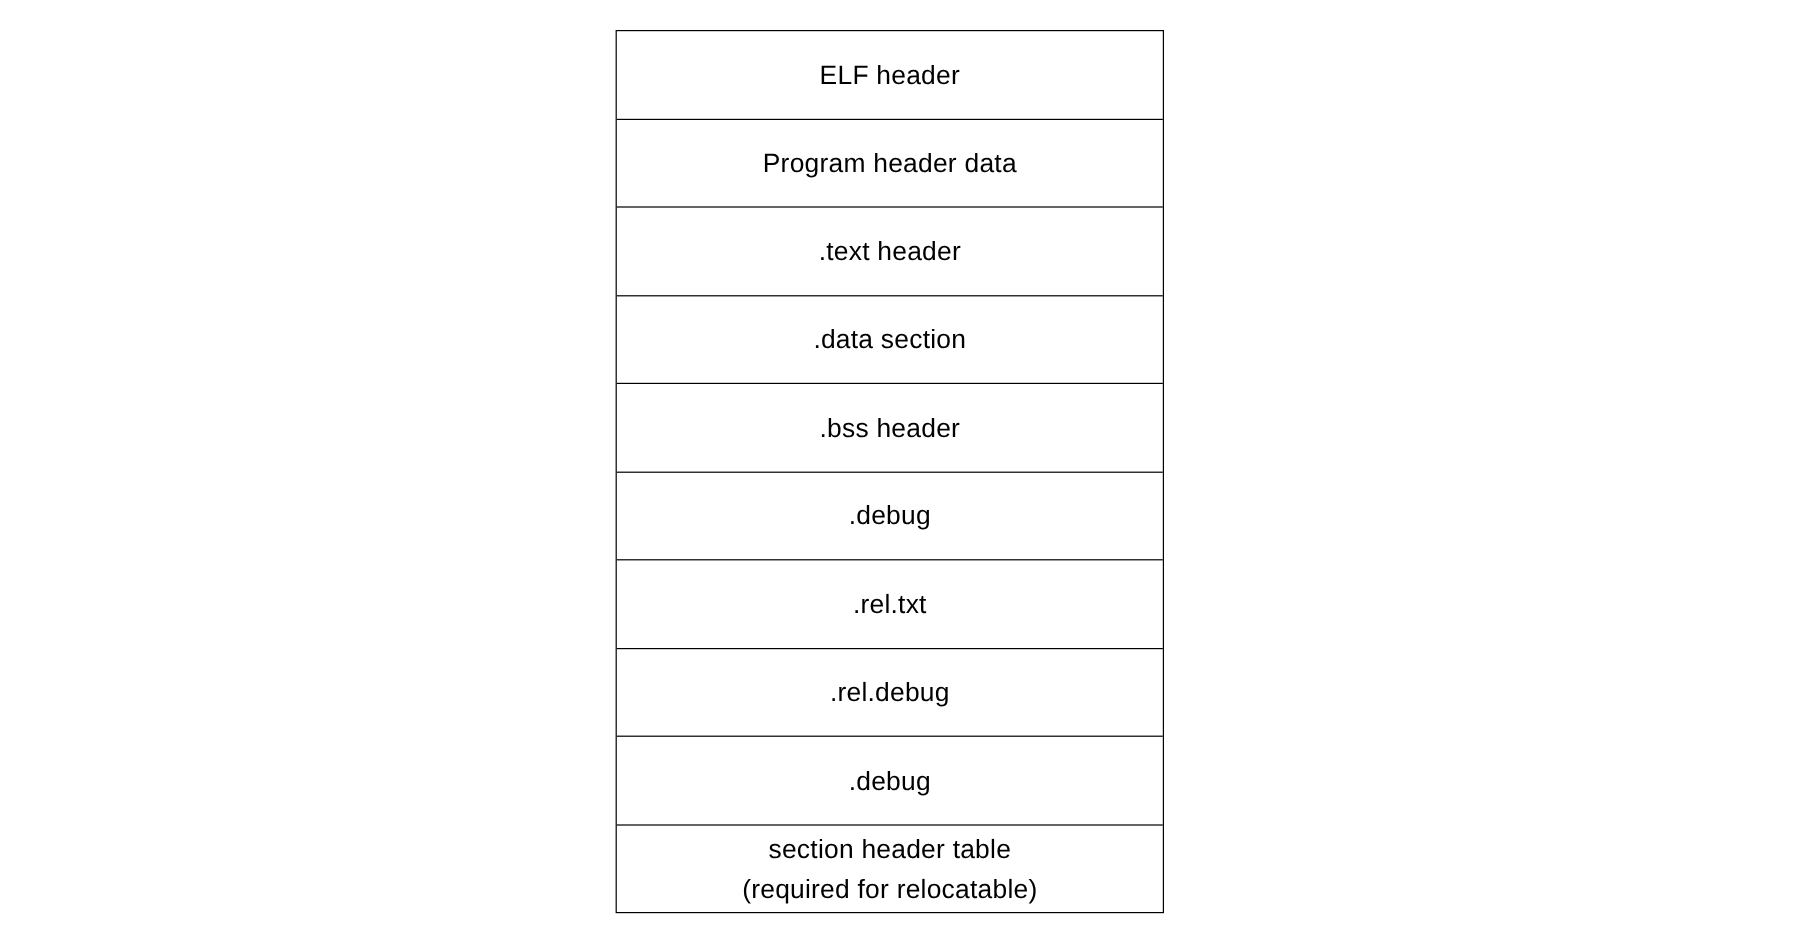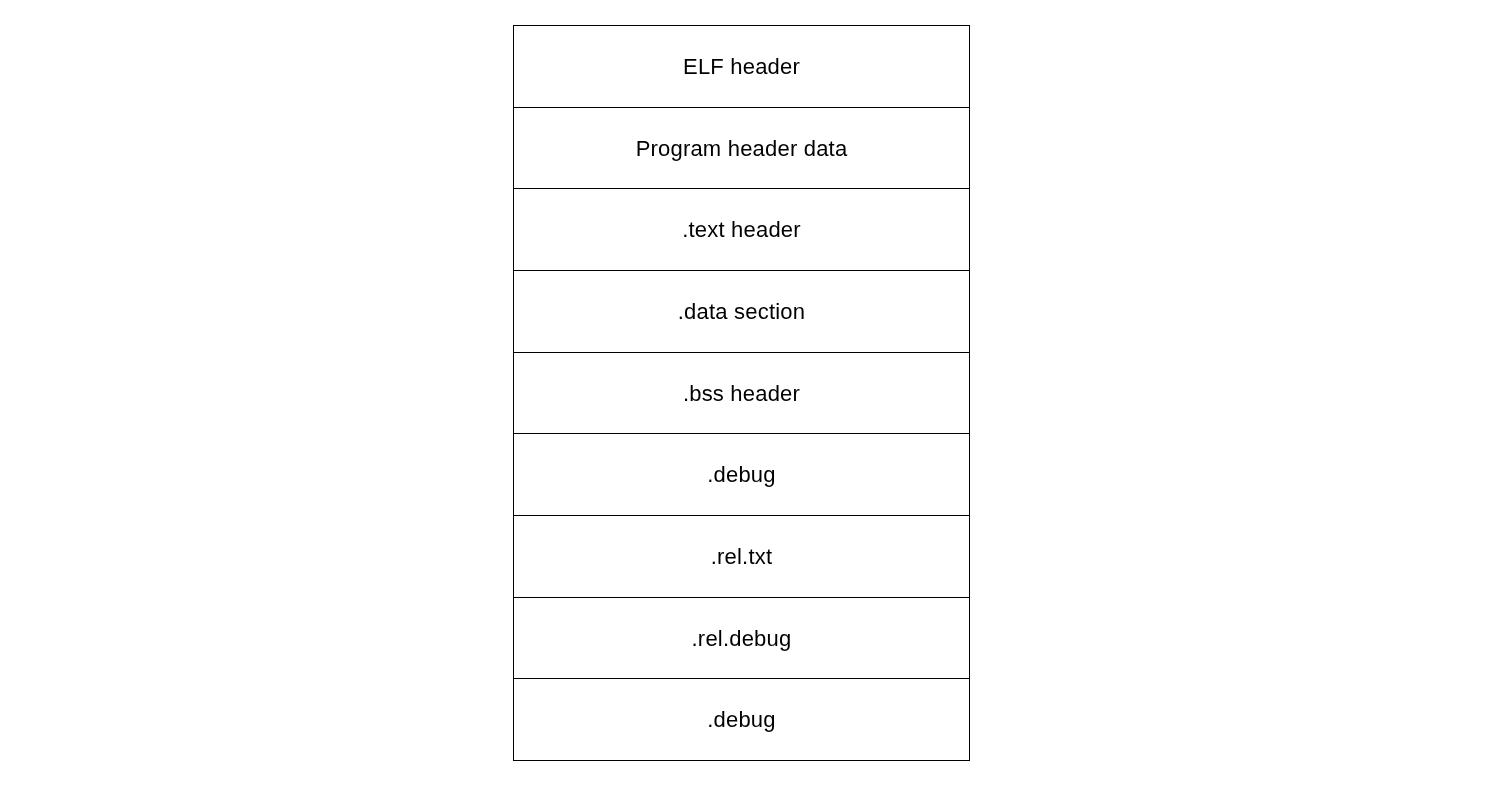--- a/index.html
+++ b/index.html
@@ -76,13 +76,17 @@
 
   </div>
   <div class="elf-row">
     <span class="row-line">.rel.debug</span>
 
   </div>
   <div class="elf-row">
     <span class="row-line">.debug</span>
 
   </div>
+  <div class="elf-row">
+    <span class="row-line">section header table</span>
+    <span class="row-line">(required for relocatable)</span>
+  </div>
 </div>
 
 </body></html>

